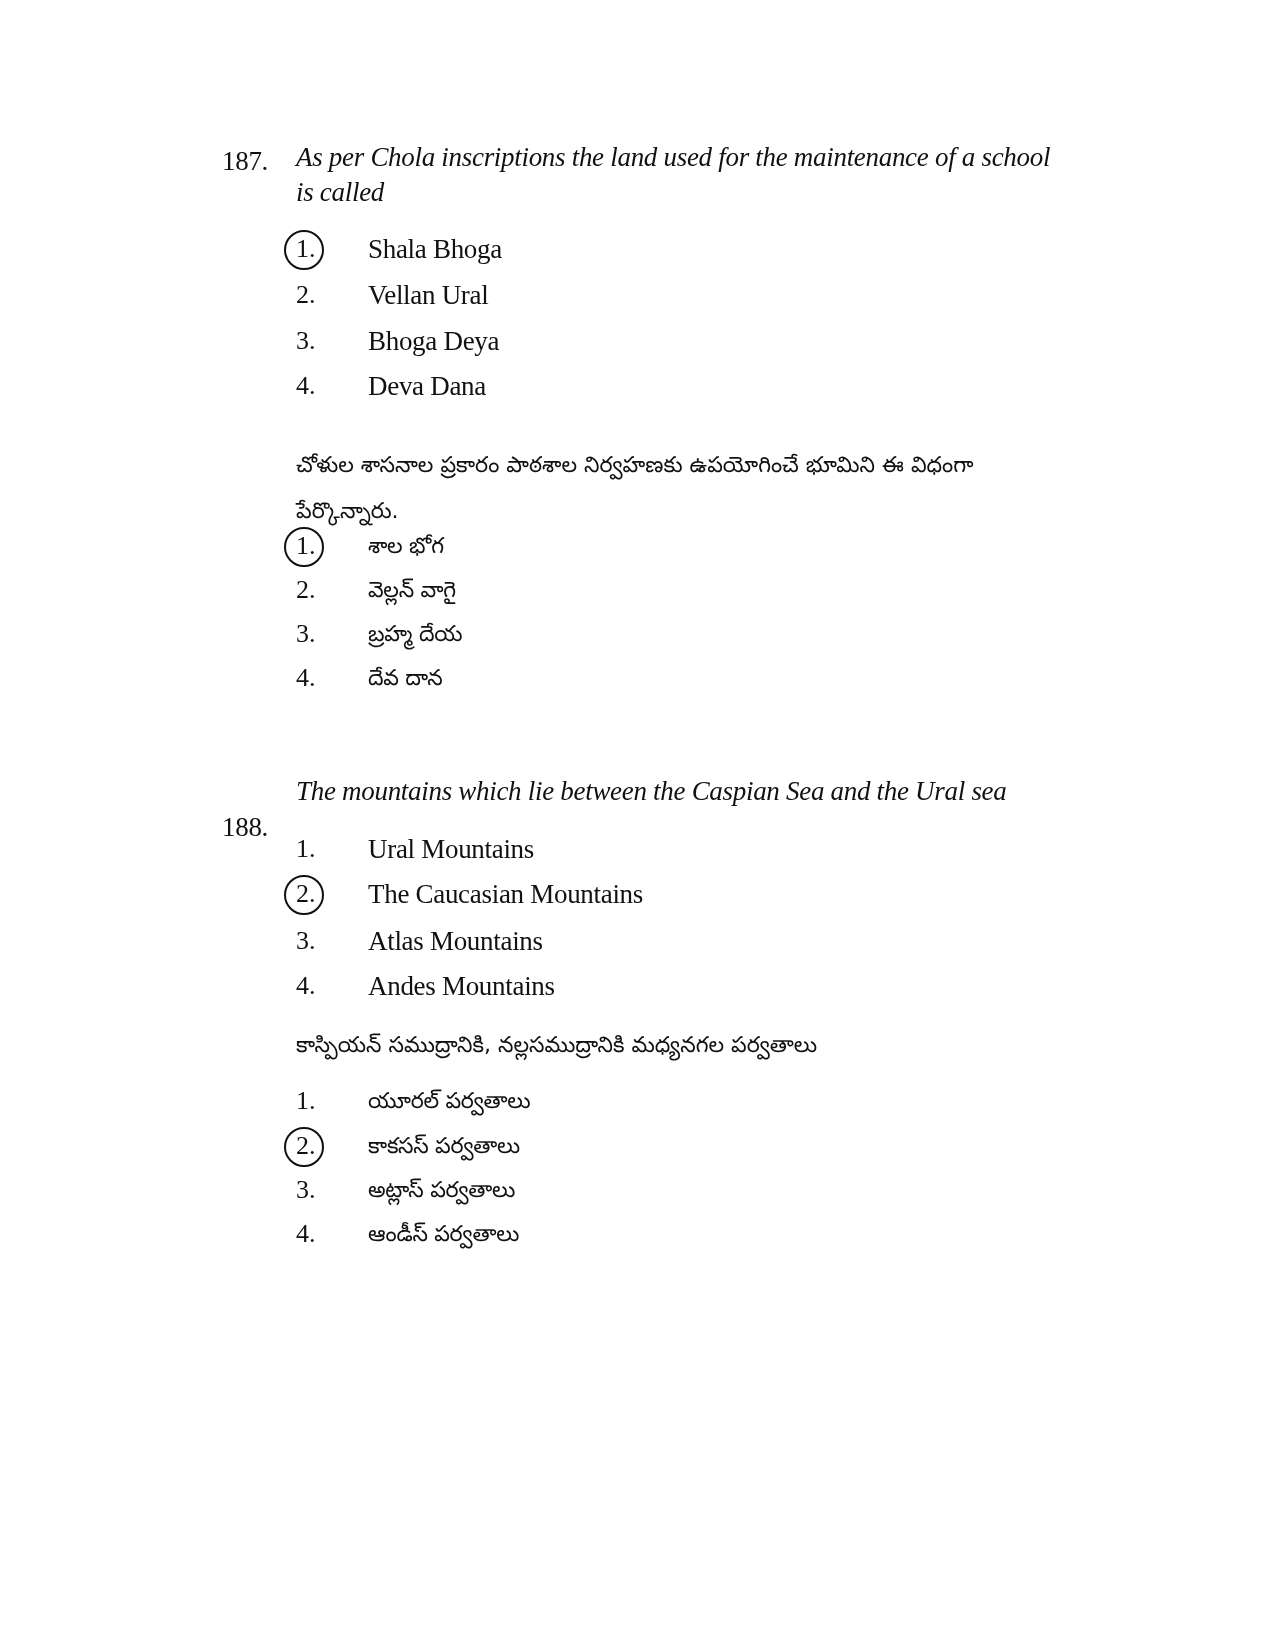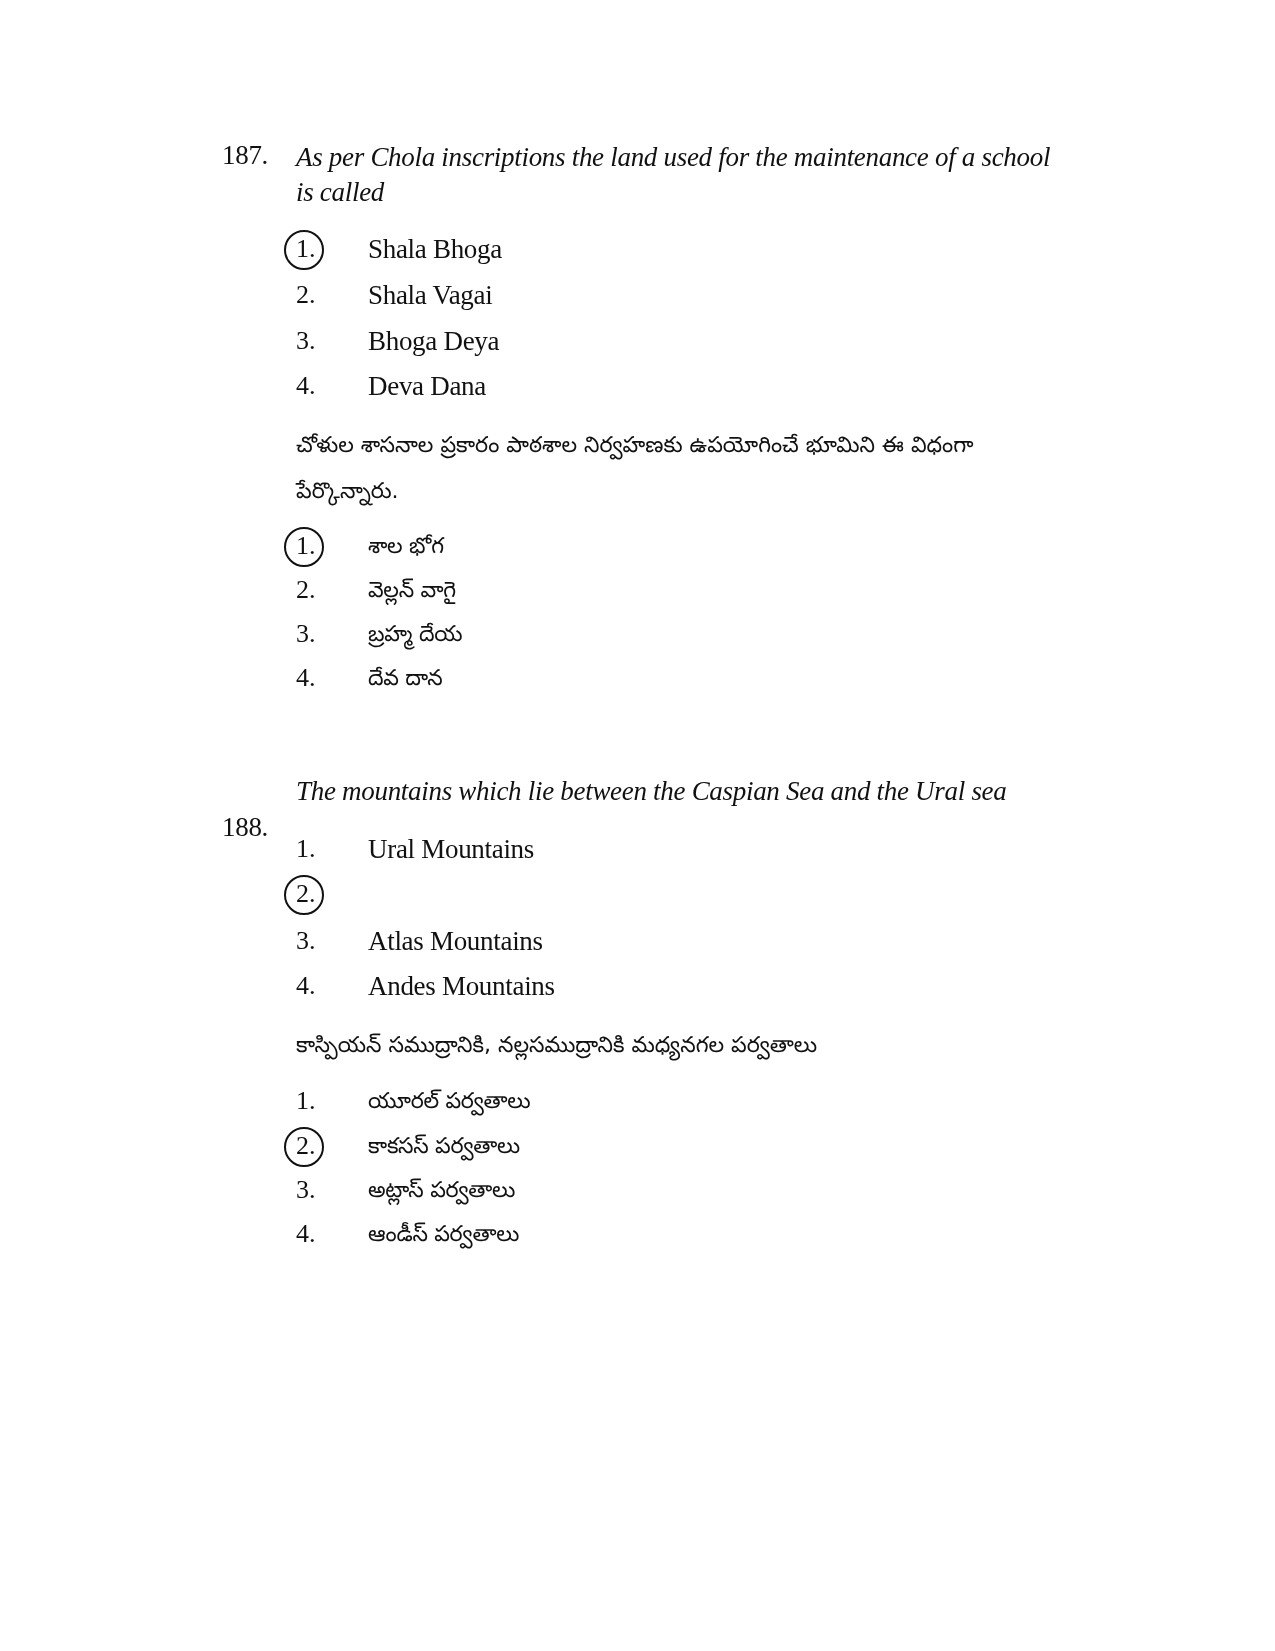--- a/index.html
+++ b/index.html
@@ -40,41 +40,41 @@
     font-size: 27px; line-height: 40px; letter-spacing: -0.3px; white-space: nowrap;
   }
   .opt-label.te {
     font-family: "DejaVu Sans", sans-serif; font-size: 22px;
   }
 </style>
 </head>
 <body>
 
 <div class="q">
-  <span class="qnum" style="top:140px">187.</span>
+  <span class="qnum" style="top:146px">187.</span>
   <div class="qtext" style="top:140px">As per Chola inscriptions the land used for the maintenance of a school is called</div>
 
   <div class="opt" style="top:229px">
     <span class="opt-num circled">1.</span>
     <span class="opt-label">Shala Bhoga</span>
   </div>
   <div class="opt" style="top:275px">
     <span class="opt-num">2.</span>
-    <span class="opt-label">Shala Vagai</span>
+    <span class="opt-label">Vellan Ural</span>
   </div>
   <div class="opt" style="top:321px">
     <span class="opt-num">3.</span>
     <span class="opt-label">Bhoga Deya</span>
   </div>
   <div class="opt" style="top:366px">
     <span class="opt-num">4.</span>
     <span class="opt-label">Deva Dana</span>
   </div>
 
-  <div class="tel" style="top:422px">చోళుల శాసనాల ప్రకారం పాఠశాల నిర్వహణకు ఉపయోగించే భూమిని ఈ విధంగా పేర్కొన్నారు.</div>
+  <div class="tel" style="top:442px">చోళుల శాసనాల ప్రకారం పాఠశాల నిర్వహణకు ఉపయోగించే భూమిని ఈ విధంగా పేర్కొన్నారు.</div>
 
   <div class="opt" style="top:526px">
     <span class="opt-num circled">1.</span>
     <span class="opt-label te">శాల భోగ</span>
   </div>
   <div class="opt" style="top:570px">
     <span class="opt-num">2.</span>
     <span class="opt-label te">వెల్లన్ వాగై</span>
   </div>
   <div class="opt" style="top:614px">
@@ -90,20 +90,21 @@
 <div class="q">
   <span class="qnum" style="top:812px">188.</span>
   <div class="qtext" style="top:774px; width:800px; white-space:nowrap">The mountains which lie between the Caspian Sea and the Ural sea</div>
 
   <div class="opt" style="top:829px">
     <span class="opt-num">1.</span>
     <span class="opt-label">Ural Mountains</span>
   </div>
   <div class="opt" style="top:874px">
     <span class="opt-num circled">2.</span>
+    <span class="opt-label">The Caucasian Mountains</span>
   </div>
   <div class="opt" style="top:921px">
     <span class="opt-num">3.</span>
     <span class="opt-label">Atlas Mountains</span>
   </div>
   <div class="opt" style="top:966px">
     <span class="opt-num">4.</span>
     <span class="opt-label">Andes Mountains</span>
   </div>
 

